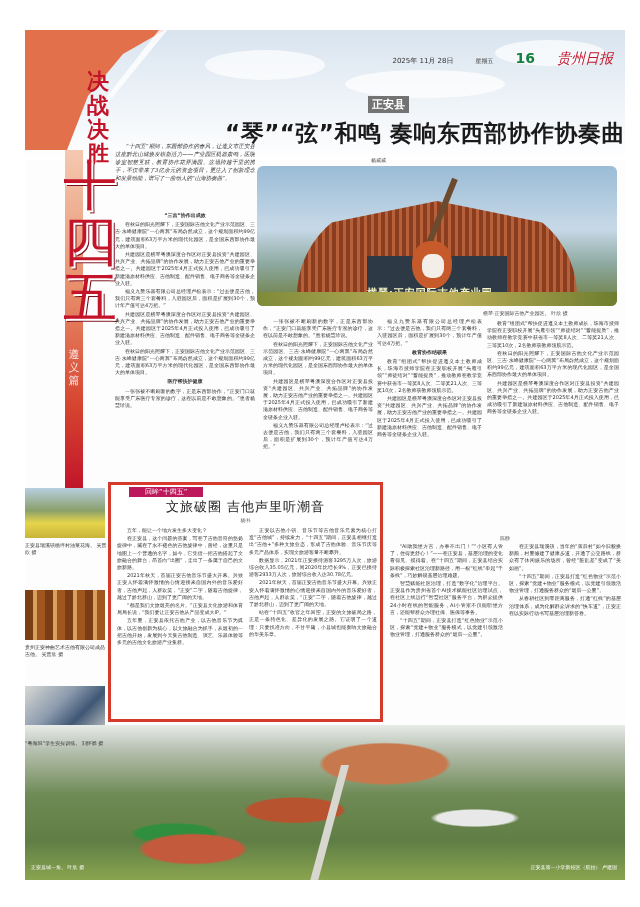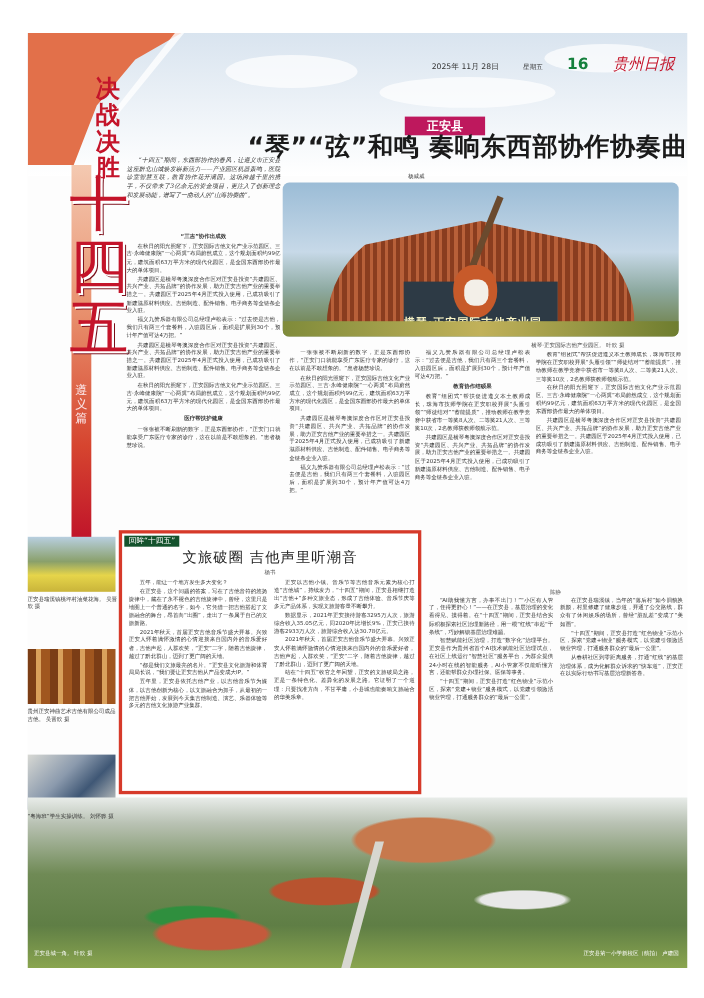--- a/index.html
+++ b/index.html
@@ -13,21 +13,21 @@
   .vtitle-a { position: absolute; left: 58px; top: 40px; width: 30px; font-size: 22px; font-weight: bold; color: #c4142a; line-height: 24px; text-align: center; }
   .vtitle-b { position: absolute; left: 30px; top: 128px; width: 70px; font-size: 54px; font-weight: normal; color: #c4142a; line-height: 56px; text-align: center; font-family: "DejaVu Serif", serif; text-shadow: 2px 2px 0 #fff, 3px 3px 0 #7a0d18; }
   .series-label { position: absolute; left: 40px; top: 318px; width: 18px; font-size: 11px; color: #fbe4e6; line-height: 13px; text-align: center; }
 
   .masthead { position: absolute; right: 12px; top: 20px; display: flex; align-items: baseline; gap: 22px; }
   .masthead .date { font-size: 7px; color: #333; }
   .masthead .week { font-size: 6px; color: #333; }
   .masthead .num { font-size: 14px; color: #15803d; font-weight: bold; }
   .masthead .paper { font-size: 14px; color: #c4142a; font-family: "DejaVu Serif", serif; font-style: italic; }
 
-  .county-tag { position: absolute; left: 343px; top: 76px; background: #be185d; color: #fff; font-family: "DejaVu Serif", serif; font-size: 11px; padding: 1px 20px; font-weight: bold; }
+  .county-tag { position: absolute; left: 343px; top: 66px; background: #737373; color: #fff; font-family: "DejaVu Serif", serif; font-size: 11px; padding: 1px 4px; font-weight: bold; }
   .main-headline { position: absolute; left: 145px; top: 88px; width: 455px; text-align: right; font-size: 23px; font-weight: bold; color: #1a1a1a; letter-spacing: 0.5px; }
   .byline-main { position: absolute; left: 346px; top: 127px; font-size: 5px; color: #444; }
 
   .hero-photo { position: absolute; left: 232px; top: 136px; width: 360px; height: 140px; border-radius: 6px; overflow: hidden; background: linear-gradient(180deg,#9bbcd6 0%,#c7d9e8 45%,#8da9a0 70%,#6b7b3b 100%); }
   .bldg { position: absolute; left: 40px; top: 35px; width: 280px; height: 95px; background: repeating-linear-gradient(90deg,#8a3d1f 0 4px,#b86039 4px 7px); border-radius: 120px 120px 0 0; clip-path: polygon(0 30%,50% 0,100% 30%,100% 100%,0 100%); }
   .bldg-glass { position: absolute; left: 110px; top: 90px; width: 140px; height: 40px; background: #2d3a45; }
   .guitar-neck { position: absolute; left: 180px; top: 10px; width: 6px; height: 80px; background: #6b4a2e; transform: rotate(22deg); }
   .guitar-body { position: absolute; left: 155px; top: 75px; width: 40px; height: 48px; background: #c75a2a; border-radius: 45% 45% 50% 50%; }
   .guitar-plate { position: absolute; left: 165px; top: 88px; width: 22px; height: 24px; background: #f3efe8; border-radius: 40%; }
   .hero-caption-sign { position: absolute; left: 110px; top: 120px; color: #f6f2c4; font-size: 10px; font-weight: bold; letter-spacing: 1px; }
@@ -39,21 +39,21 @@
   .col .sub { text-align: center; font-weight: bold; text-indent: 0; margin: 2px 0; }
   .lead { font-family: "DejaVu Serif", serif; font-style: italic; font-size: 5.5px; line-height: 8px; }
 
   .side-photo { position: absolute; left: 0px; width: 80px; height: 50px; }
   .sp1 { top: 458px; background: linear-gradient(180deg,#b8cfe0 0%,#8aa06b 45%,#e6d54a 70%,#c9b43a 100%); }
   .sp2 { top: 560px; background: repeating-linear-gradient(90deg,#7b3d16 0 8px,#d9a15c 8px 12px,#a0561f 12px 20px); }
   .sp3 { top: 656px; background: linear-gradient(135deg,#d8d9d4 0%,#8b9aad 40%,#3f5775 65%,#cfcfc9 100%); }
   .side-cap { position: absolute; left: 0; width: 82px; font-size: 5px; line-height: 7px; color: #333; }
 
   .box { position: absolute; left: 83px; top: 452px; width: 275px; height: 240px; border: 3px solid #d63a2a; background: #fff; }
-  .box-tag { position: absolute; left: 2px; top: 2px; background: #14532d; color: #fff; font-size: 7px; padding: 0 4px; }
+  .box-tag { position: absolute; left: 18px; top: 2px; background: #be185d; color: #fff; font-size: 7px; padding: 0 16px; }
   .box-title { position: absolute; left: 0; top: 13px; width: 100%; text-align: center; font-size: 13px; font-weight: normal; color: #222; letter-spacing: 1px; }
   .box-byline { position: absolute; left: 0; top: 32px; width: 100%; text-align: center; font-size: 5px; color: #555; }
 
   .r-title { position: absolute; left: 360px; top: 487px; width: 240px; text-align: center; font-size: 13px; font-weight: bold; color: #222; }
   .r-byline { position: absolute; left: 360px; top: 505px; width: 240px; text-align: center; font-size: 5px; color: #555; }
 
   .aerial { position: absolute; left: 0; top: 695px; width: 600px; height: 155px; background:
     radial-gradient(ellipse at 28% 80%, #c45a3c 0 8%, transparent 9%),
     radial-gradient(ellipse at 25% 70%, #2f8f3e 0 6%, transparent 7%),
     radial-gradient(ellipse at 45% 55%, #b8532f 0 10%, transparent 11%),

